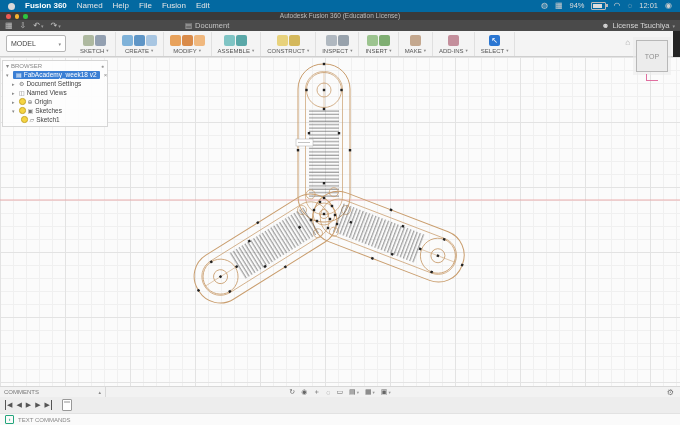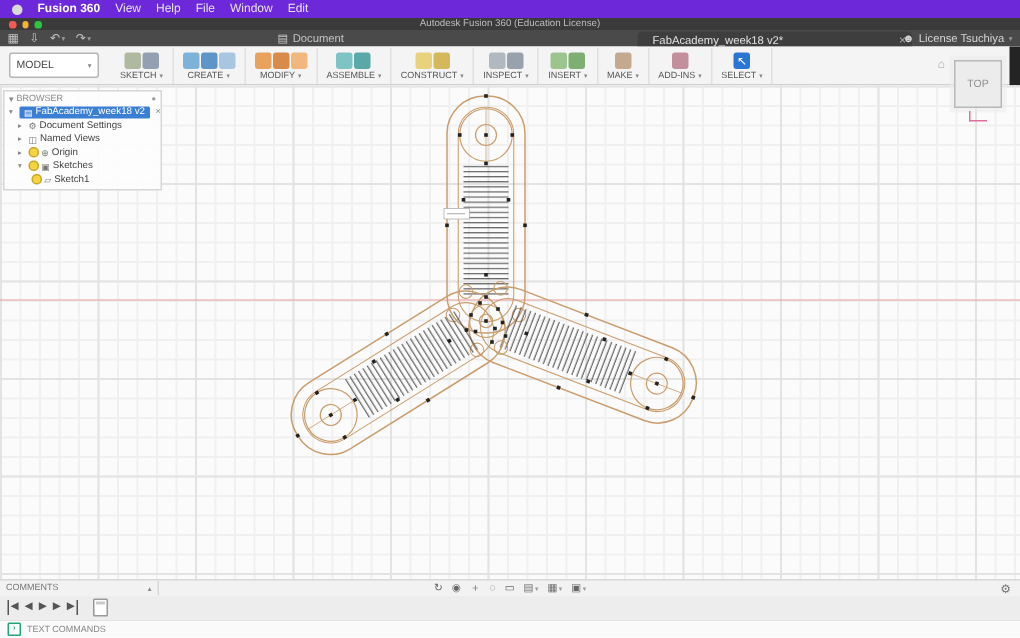--- a/index.html
+++ b/index.html
@@ -1,20 +1,20 @@
 <!DOCTYPE html>
 <html><head>
 <meta charset="utf-8">
 <style>
   html,body{margin:0;padding:0;background:#fff;}
   #app{position:relative;width:680px;height:425px;overflow:hidden;
        font-family:"Liberation Sans",sans-serif;-webkit-font-smoothing:antialiased;}
 
   
-  .menubar{position:absolute;left:0;top:0;width:680px;height:12px;background:#6d28d9;
+  .menubar{position:absolute;left:0;top:0;width:680px;height:12px;background:#0369a1;
            display:flex;align-items:center;gap:10px;padding:0 8px;box-sizing:border-box;
            color:#e6e6e6;font-size:8px;line-height:12px;}
   .apple{width:7px;height:7px;background:#d9d9d9;border-radius:50%;flex:0 0 auto;}
   .menu-item{white-space:nowrap;}
   .menu-item.app{font-weight:bold;color:#fff;}
   .mb-status{margin-left:auto;display:flex;align-items:center;gap:7px;font-size:7.5px;color:#ddd;}
   .st-ic{font-size:8px;color:#cfcfcf;}
   .ic-misc1::before{content:"◍";} .ic-misc2::before{content:"▦";}
   .ic-wifi::before{content:"◠";} .ic-search::before{content:"◌";}
   .ic-siri::before{content:"◉";}
@@ -132,25 +132,37 @@
            font-size:5px;line-height:6px;text-align:center;font-weight:bold;}
 </style>
 </head>
 <body>
 
 <div id="app">
 
   <div class="menubar">
     <span class="apple"></span>
     <span class="menu-item app">Fusion 360</span>
-    <span class="menu-item">View</span>
+    <span class="menu-item">Named</span>
     <span class="menu-item">Help</span>
     <span class="menu-item">File</span>
-    <span class="menu-item">Window</span>
+    <span class="menu-item">Fusion</span>
     <span class="menu-item">Edit</span>
+    <div class="mb-status">
+      <span class="st-ic ic-misc1"></span>
+      <span class="st-ic ic-misc2"></span>
+      <span>94%</span>
+      <span class="batt">
+          <i></i>
+        </span>
+      <span class="st-ic ic-wifi"></span>
+      <span class="st-ic ic-search"></span>
+      <span>12:01</span>
+      <span class="st-ic ic-siri"></span>
+    </div>
   </div>
 
   <div class="titlebar">
     <div class="traffic">
       <span class="tl r"></span>
       <span class="tl y"></span>
       <span class="tl g"></span>
     </div>
     <span>Autodesk Fusion 360 (Education License)</span>
   </div>
@@ -158,24 +170,20 @@
   <div class="qatbar">
     <div class="qat-icons">
       <span class="qi">▦</span>
       <span class="qi">⇩</span>
       <span class="qi">↶<span class="sm">▾</span></span>
       <span class="qi">↷<span class="sm">▾</span></span>
     </div>
     <div class="untitled">
       <span>▤</span>
       <span>Document</span>
-    </div>
-    <div class="doc-tab">
-      <span>FabAcademy_week18 v2*</span>
-      <span class="close">×</span>
     </div>
     <div class="user-area">
       <span>☻</span>
       <span>License Tsuchiya</span>
       <span class="sm">▾</span>
     </div>
   </div>
 
   <div class="toolbar">
     <div class="workspace-dd">

